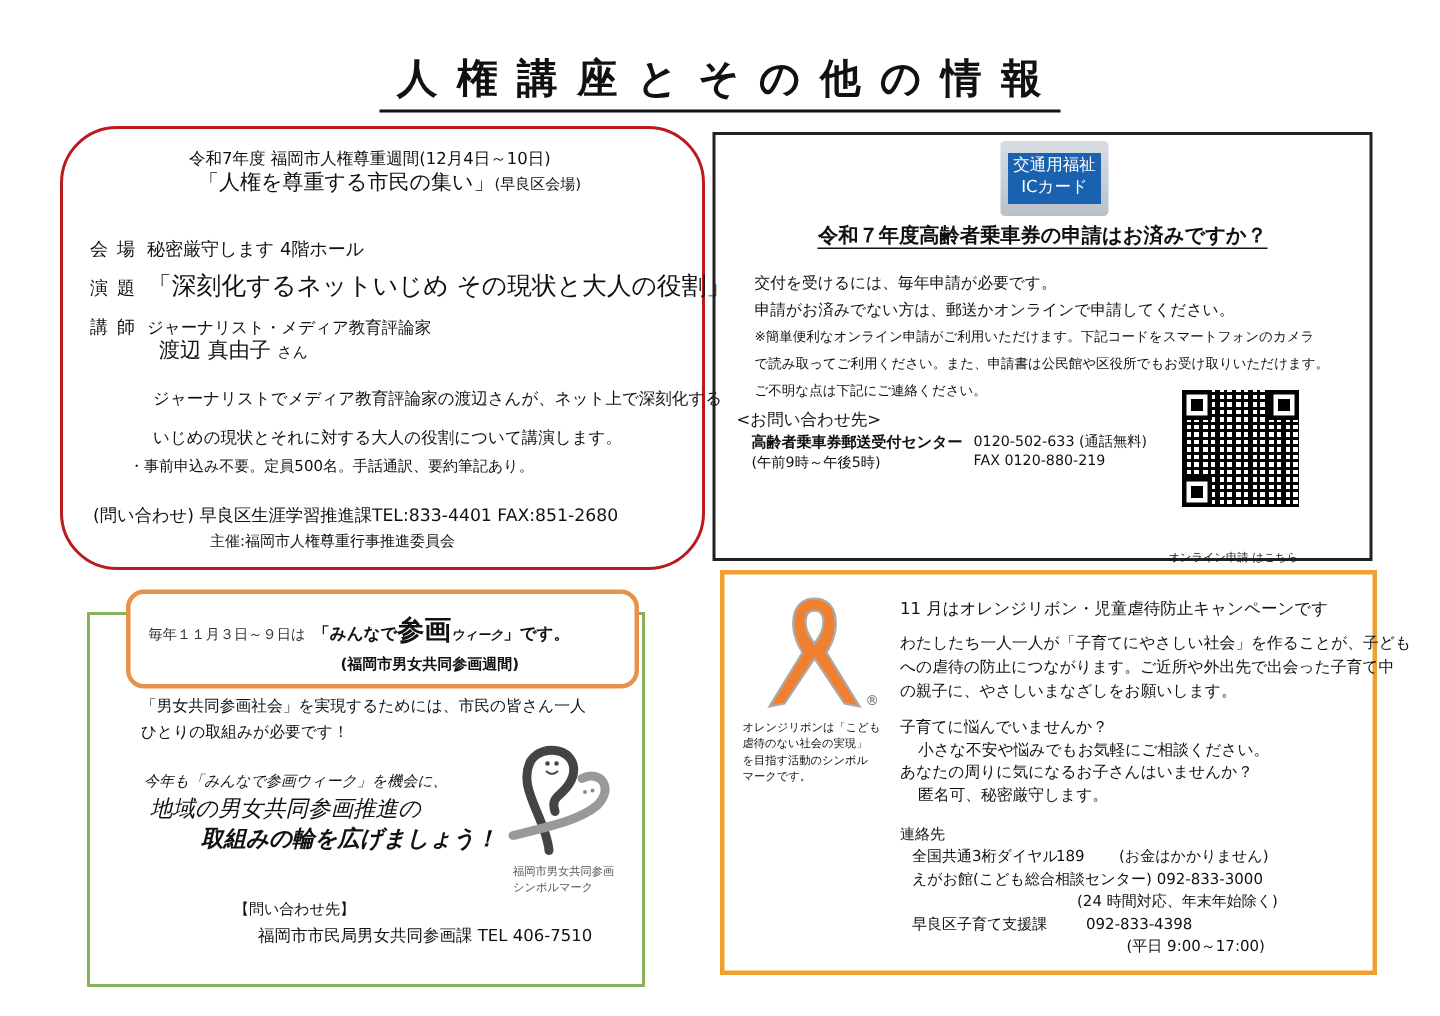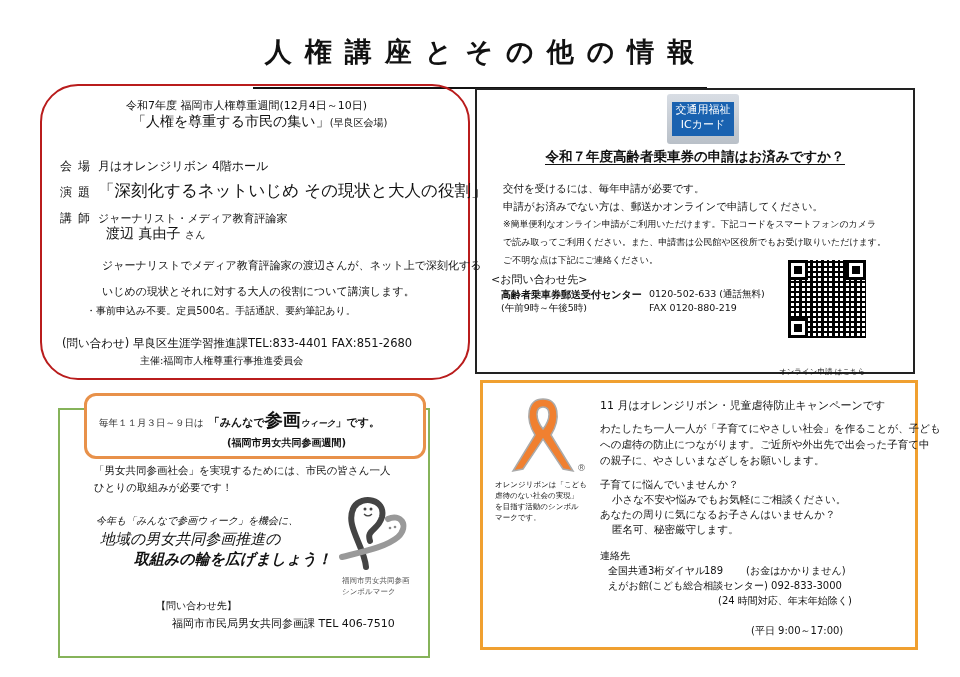--- a/index.html
+++ b/index.html
@@ -1,21 +1,21 @@
 <!DOCTYPE html>
 <html><head>
 <meta charset="utf-8">
 <style>
   html, body { margin:0; padding:0; background:#ffffff; }
   body { width:960px; height:677px; position:relative; overflow:hidden;
          font-family:"DejaVu Sans", "Liberation Sans", sans-serif; color:#111; }
   .abs { position:absolute; }
   .title { left:0; width:960px; top:34px; text-align:center; font-size:27px; font-weight:bold;
            letter-spacing:13px; }
-  .title span { border-bottom:2px solid #111; padding:0 0 20px 12px; }
+  .title span { border-bottom:2px solid #111; padding:0 0 5px 12px; }
 
   
   .box1 { left:40px; top:84px; width:426px; height:292px; border:2px solid #b91c1c; border-radius:38px; }
   .b1-line { position:absolute; white-space:nowrap; }
   .lbl { display:inline-block; width:38px; letter-spacing:6px; }
 
   
   .box2 { left:475px; top:88px; width:436px; height:282px; border:2px solid #222; }
   .iccard { position:absolute; left:190px; top:4px; width:72px; height:50px; border-radius:3px;
             background:linear-gradient(#d8dde4,#b9c0c8); }
@@ -41,21 +41,21 @@
 <body>
 
 <div class="abs title"><span>人権講座とその他の情報</span></div>
 
 <div class="abs box1">
   <div class="b1-line" style="left:84px;top:12px;font-size:11px;">令和7年度 福岡市人権尊重週間(12月4日～10日)</div>
   <div class="b1-line" style="left:90px;top:27px;font-size:14px;">
     <span>「人権を尊重する市民の集い」</span><span style="font-size:10px;">(早良区会場)</span>
   </div>
   <div class="b1-line" style="left:18px;top:72px;font-size:12px;">
-    <span class="lbl">会場</span><span>月はオレンジリボン 4階ホール</span>
+    <span class="lbl">会場</span><span>秘密厳守します 4階ホール</span>
   </div>
   <div class="b1-line" style="left:18px;top:94px;">
     <span class="lbl" style="font-size:12px;">演題</span><span style="font-size:16.5px;">「深刻化するネットいじめ その現状と大人の役割」</span>
   </div>
   <div class="b1-line" style="left:18px;top:124px;font-size:11px;">
     <span class="lbl" style="font-size:12px;">講師</span><span>ジャーナリスト・メディア教育評論家</span>
   </div>
   <div class="b1-line" style="left:64px;top:139px;font-size:14px;">
     <span>渡辺 真由子</span> <span style="font-size:10px;">さん</span>
   </div>
@@ -145,14 +145,17 @@
   <div class="b4" style="left:129px;top:140px;">匿名可、秘密厳守します。</div>
   <div class="b4" style="left:117px;top:166px;font-size:10px;">連絡先</div>
 
   <div class="b4" style="left:125px;top:181px;font-size:10px;">
     <span style="display:inline-block;width:96px;">全国共通3桁ダイヤル</span><span style="display:inline-block;width:42px;">189</span><span>(お金はかかりません)</span>
   </div>
   <div class="b4" style="left:125px;top:196px;font-size:10px;">
     <span>えがお館(こども総合相談センター)</span> <span>092-833-3000</span>
   </div>
   <div class="b4" style="left:235px;top:211px;font-size:10px;">(24 時間対応、年末年始除く)</div>
+  <div class="b4" style="left:125px;top:226px;font-size:10px;">
+    <span style="display:inline-block;width:116px;">早良区子育て支援課</span><span>092-833-4398</span>
+  </div>
   <div class="b4" style="left:268px;top:241px;font-size:10px;">(平日 9:00～17:00)</div>
 </div>
 
 </body></html>

